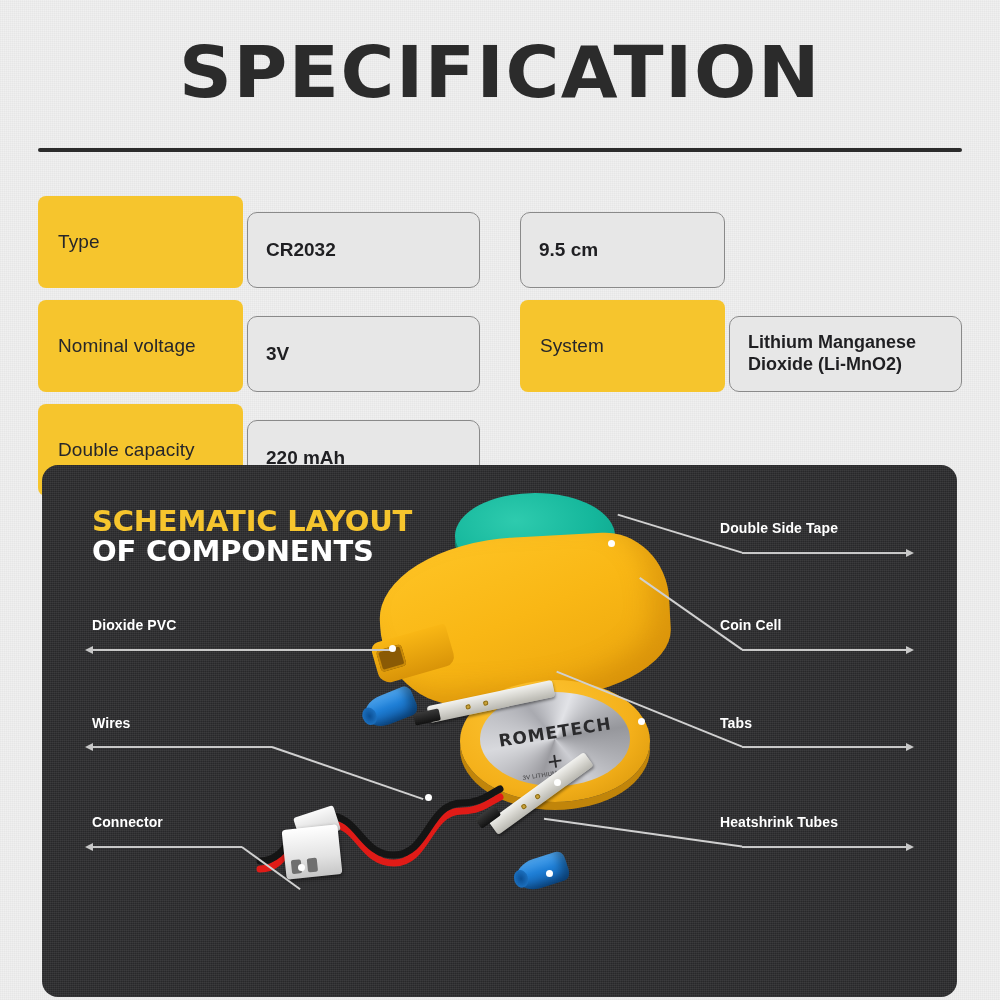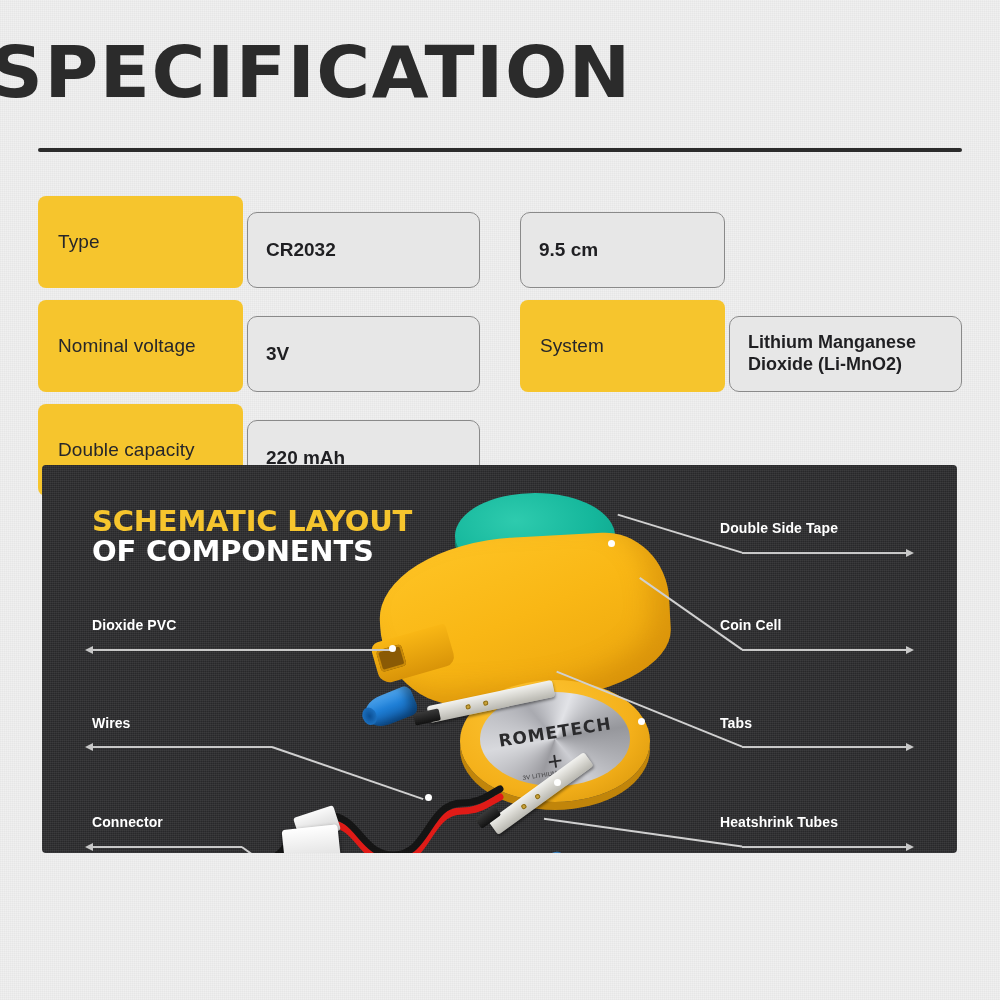--- a/index.html
+++ b/index.html
@@ -22,21 +22,21 @@
     background-image:
       repeating-linear-gradient(0deg, rgba(0,0,0,0.022) 0 1px, rgba(255,255,255,0.03) 1px 2px),
       repeating-linear-gradient(90deg, rgba(0,0,0,0.018) 0 1px, rgba(255,255,255,0.025) 1px 2px);
     opacity: .9;
   }
 
   
   .header {
     position: absolute;
     left: 0; right: 0; top: 36px;
-    text-align: left;
+    text-align: center;
   }
   .title {
     font-family: "DejaVu Sans", sans-serif;
     font-weight: 700;
     font-size: 72px;
     letter-spacing: 1.5px;
     color: #2b2b2b;
     transform: scaleX(1.02);
     line-height: 1;
     margin: 0;
@@ -98,23 +98,23 @@
     margin-top: 16px;
   }
   .spec-val.two-line { font-size: 18px; }
 
   
   .panel {
     position: absolute;
     left: 42px;
     top: 465px;
     width: 915px;
-    height: 388px;
+    height: 532px;
     background: #2c2c2e;
-    border-radius: 4px;
+    border-radius: 16px;
     overflow: hidden;
   }
   .panel-noise {
     position: absolute;
     inset: 0;
     background-image:
       repeating-linear-gradient(0deg, rgba(255,255,255,0.045) 0 1px, rgba(0,0,0,0.05) 1px 2px),
       repeating-linear-gradient(90deg, rgba(255,255,255,0.035) 0 1px, rgba(0,0,0,0.04) 1px 2px);
     pointer-events: none;
   }

